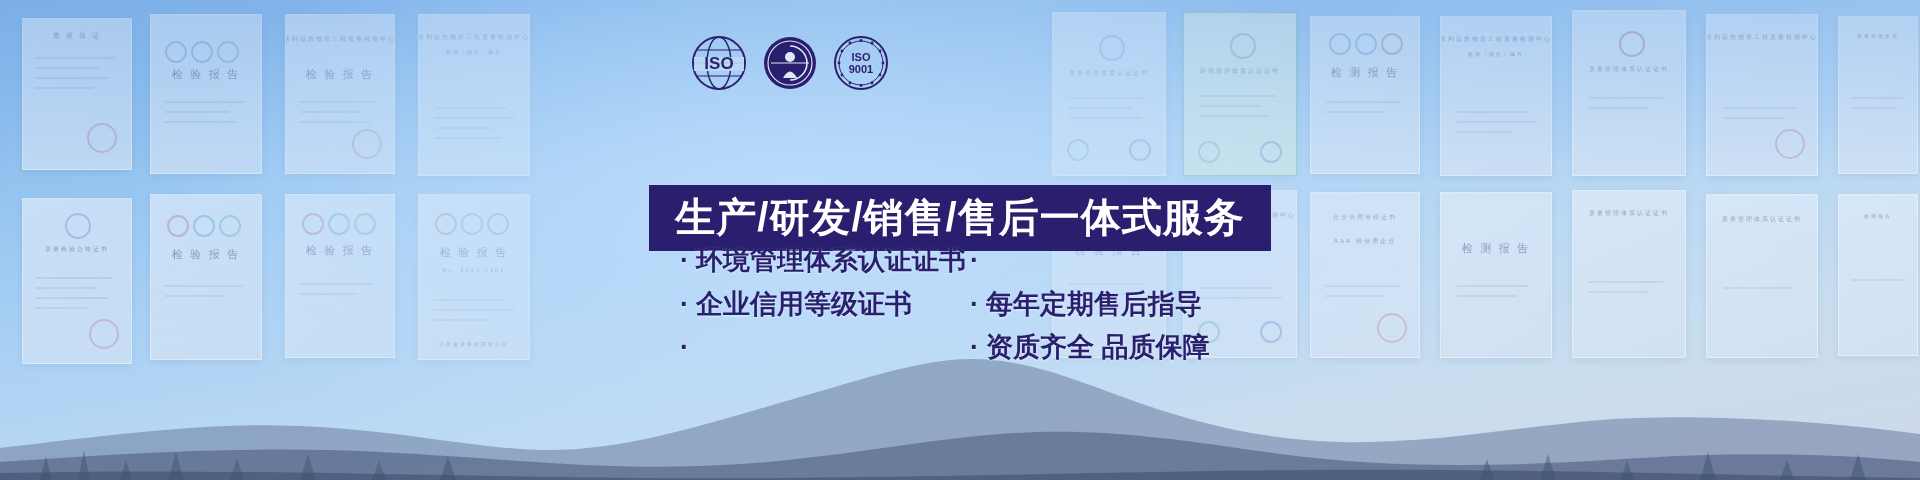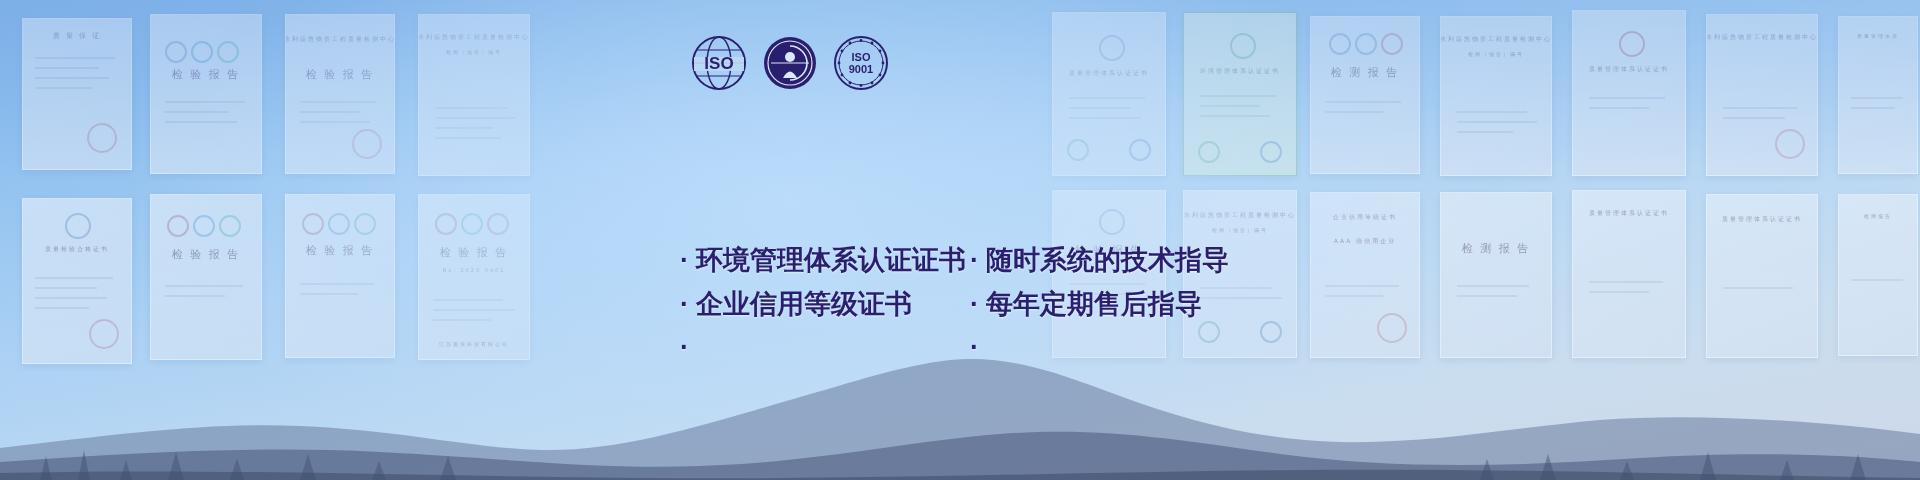--- a/index.html
+++ b/index.html
@@ -367,48 +367,51 @@
           <circle cx="10" cy="17" r="1.4"></circle>
             <circle cx="18" cy="9" r="1.4"></circle>
         </g>
         <text x="29" y="27" font-size="11" font-weight="bold" text-anchor="middle" fill="#2a1f6e" font-family="Liberation Sans, sans-serif">ISO</text>
         <text x="29" y="39" font-size="11" font-weight="bold" text-anchor="middle" fill="#2a1f6e" font-family="Liberation Sans, sans-serif">9001</text>
       </svg>
     </div>
   </div>
 
 
+  <div class="subbar-wrap">
+    <span class="subbar">生产/研发/销售/售后一体式服务</span>
+  </div>
 
   <div class="bullets">
 
     <div class="brow">
       <div class="bitem left">
         <span class="bdot">·</span>
         <span>环境管理体系认证证书</span>
       </div>
       <div class="bitem right">
         <span class="bdot">·</span>
-        <span>随时系统的技术指导</span>
       </div>
     </div>
 
     <div class="brow">
       <div class="bitem left">
         <span class="bdot">·</span>
         <span>企业信用等级证书</span>
       </div>
       <div class="bitem right">
         <span class="bdot">·</span>
         <span>每年定期售后指导</span>
       </div>
     </div>
 
     <div class="brow">
       <div class="bitem left">
         <span class="bdot">·</span>
       </div>
       <div class="bitem right">
         <span class="bdot">·</span>
+        <span>资质齐全 品质保障</span>
       </div>
     </div>
 
   </div>
 </div>
 
 </body></html>

